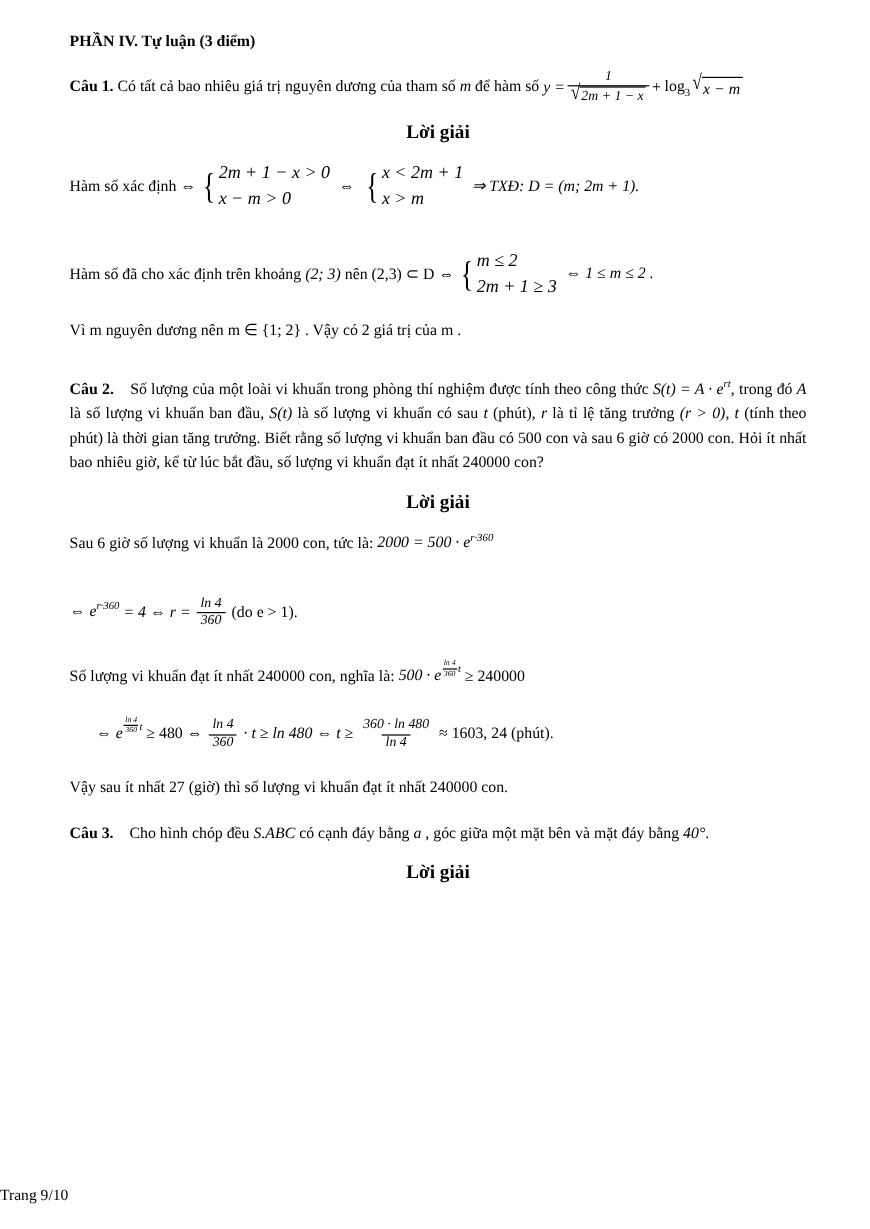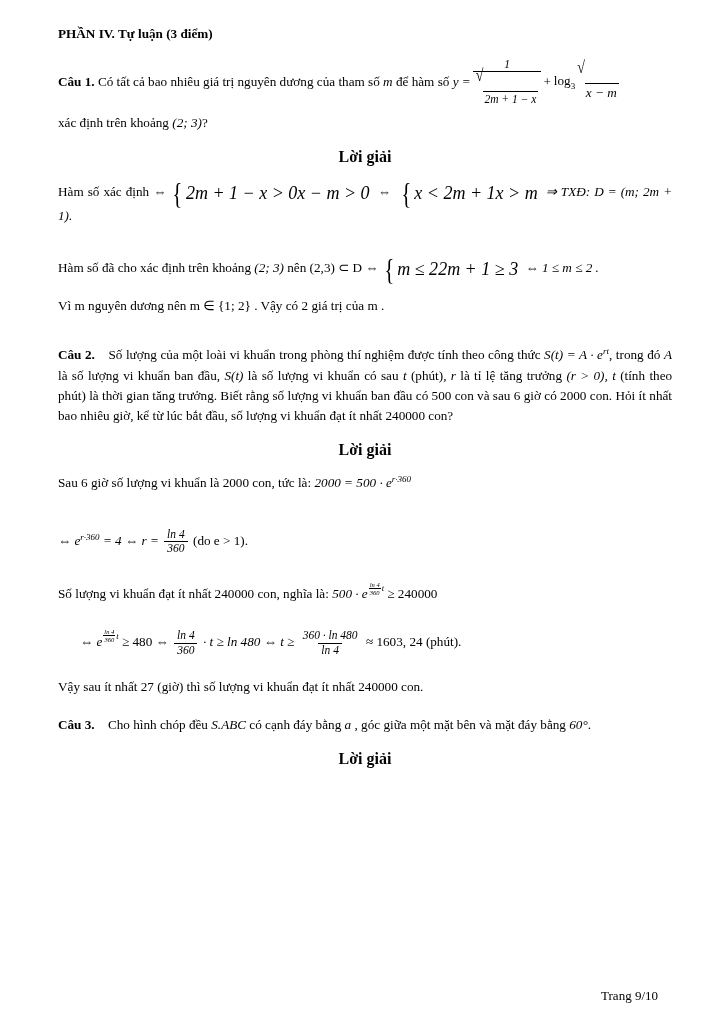--- a/index.html
+++ b/index.html
@@ -82,41 +82,40 @@
     font-size: 14px;
     font-style: normal;
     line-height: 1;
     transform: scaleY(1.25);
     transform-origin: center;
   }
   .sqrt .radicand {
     border-top: 1px solid #000;
     padding: 0 2px 0 1px;
     line-height: 1.3;
-    margin-top: 19px;
   }
   sub { font-size: 9px; }
   sup { font-size: 9px; }
   .brace {
     display: inline-flex;
     align-items: center;
     vertical-align: middle;
   }
   .brace .bsign {
     font-size: 30px;
     line-height: 0.8;
     font-style: normal;
     transform: scaleX(0.7);
     display: inline-block;
   }
   .brace .blines {
     display: inline-flex;
-    flex-direction: row;
+    flex-direction: column;
     font-style: italic;
-    font-size: 18px;
+    font-size: 15px;
     line-height: 1.45;
     padding-left: 1px;
   }
   .fracsm {
     display: inline-flex;
     flex-direction: column;
     align-items: center;
     vertical-align: middle;
     font-size: 6.5px;
     line-height: 1.1;
@@ -127,22 +126,22 @@
   .fracsm .num { padding: 0 1px;}
   .expbox {
     display: inline-block;
     vertical-align: -0.45em;
   }
   .footer {
     position: absolute;
     left: 0;
     top: 988px;
     width: 725px;
-    text-align: right;
-    padding-right: 67px;
+    text-align: left;
+    padding-right: 32px;
     box-sizing: border-box;
     font-size: 13px;
   }
 </style>
 </head>
 <body>
 
 <div class="page">
   <div class="content">
 
@@ -168,24 +167,20 @@
         <span style="margin-left:3px;">
           <span>log</span><sub>3</sub>
         </span>
         <span class="sqrt" style="margin-left:2px;">
           <span class="radsign">√</span>
           <span class="radicand">x − m</span>
         </span>
       </span>
     </div>
 
-    <div class="para">
-      <span>xác định trên khoảng</span>
-      <span class="it">(2; 3)</span><span>?</span>
-    </div>
 
     <div class="center">Lời giải</div>
 
     <div class="para" style="margin-bottom:30px;">
       <span>Hàm số xác định ⇔</span>
       <span class="brace">
         <span class="bsign">{</span>
         <span class="blines">
           <span>2m + 1 − x &gt; 0</span>
           <span>x − m &gt; 0</span>
@@ -285,21 +280,21 @@
 
     <div class="para" style="margin-bottom:18px;">Vậy sau ít nhất 27 (giờ) thì số lượng vi khuẩn đạt ít nhất 240000 con.</div>
 
     <div class="para" style="margin-bottom:4px;">
       <span class="qlabel">Câu 3.</span>
       <span style="margin-left:10px;">Cho hình chóp đều</span>
       <span class="it">S.ABC</span>
       <span>có cạnh đáy bằng</span>
       <span class="it">a</span>
       <span>, góc giữa một mặt bên và mặt đáy bằng</span>
-      <span class="it">60°</span><span>.</span>
+      <span class="it">40°</span><span>.</span>
     </div>
 
     <div class="center">Lời giải</div>
 
   </div>
 
   <div class="footer">Trang 9/10</div>
 </div>
 
 </body></html>

